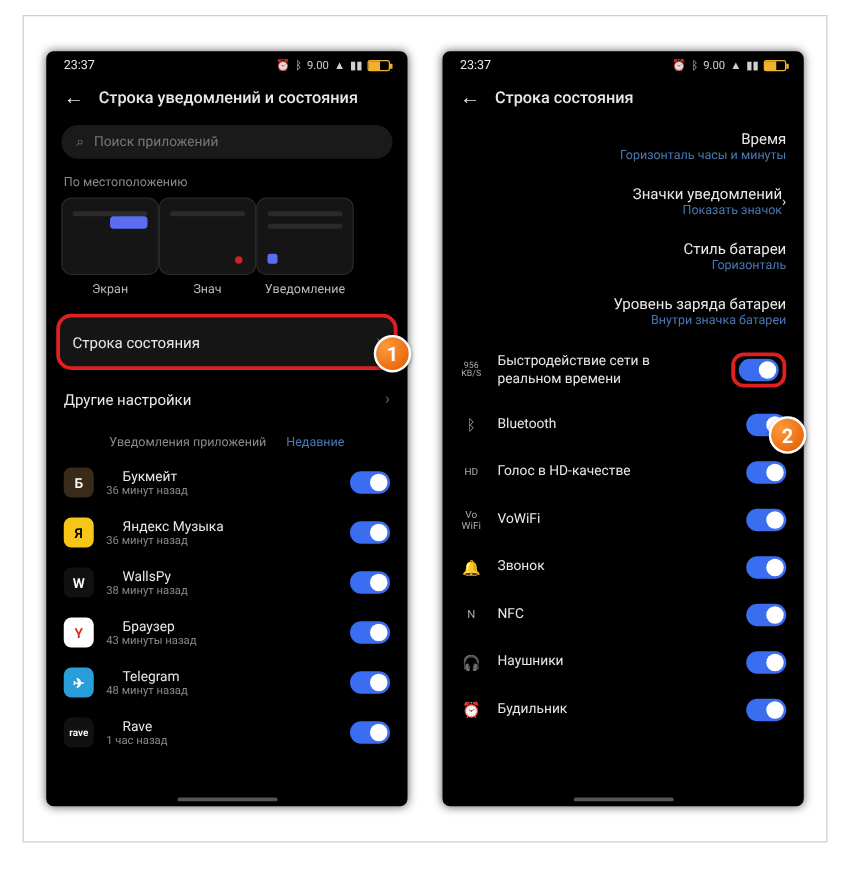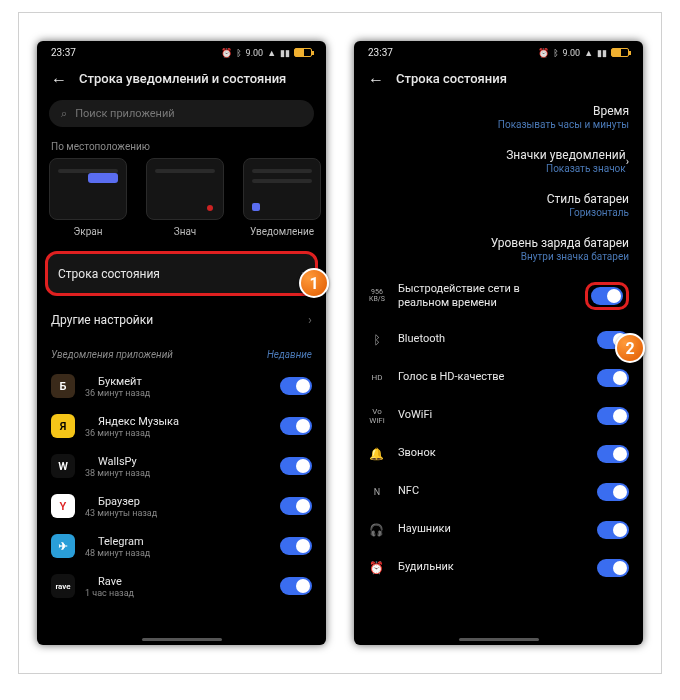--- a/index.html
+++ b/index.html
@@ -61,21 +61,21 @@
   .search {
     margin: 4px 12px 10px;
     background: #1a1a1a;
     border-radius: 18px;
     padding: 7px 12px;
     display: flex; align-items: center; gap: 8px;
     color: #777; font-size: 11px;
   }
   .sec-label { color: #8a8a8a; font-size: 10px; padding: 4px 14px 6px; }
 
-  .tiles { display: flex; gap: 19px; padding: 0 12px 4px; }
+  .tiles { display: flex; gap: 0; padding: 0 12px 4px; }
   .tile { width: 78px; text-align: center; }
   .tile .mock {
     width: 78px; height: 62px; background: #151515; border: 1px solid #2a2a2a;
     border-radius: 8px; position: relative;
   }
   .tile .mock .bar { position: absolute; left: 8px; right: 8px; height: 4px; background: #2a2a2a; border-radius: 2px; }
   .tile .mock .bar.b1 { top: 10px; }
   .tile .mock .bar.b2 { top: 20px; }
   .mock.ekran .strip { position:absolute; top:14px; right:8px; width:30px; height:10px; background:#5a6df0; border-radius:3px; }
   .mock.uved .ico { position:absolute; bottom:8px; left:8px; width:8px; height:8px; background:#5a6df0; border-radius:2px; }
@@ -91,23 +91,23 @@
 
   .highlight {
     margin: 10px 8px 4px;
     border: 3px solid #e02020;
     border-radius: 12px;
     background: #151515;
   }
   .highlight .row { padding: 12px 10px; }
 
   .group-hd {
-    display: flex; justify-content: space-between; align-items: center;
+    display: flex; justify-content: center; align-items: center;
     padding: 10px 14px 6px;
-    font-size: 10px; color: #8a8a8a; font-style: italic;
+    font-size: 10px; color: #8a8a8a;
   }
   .group-hd .link { color: #4a78b5; margin-left: 16px; }
 
   .app-row {
     display: flex; align-items: center; gap: 10px;
     padding: 8px 14px;
   }
   .app-ic {
     width: 24px; height: 24px; border-radius: 6px;
     display: flex; align-items: center; justify-content: center;
@@ -303,21 +303,21 @@
       </div>
     </div>
     <div class="header">
       <span class="back">←</span>
       <span>Строка состояния</span>
     </div>
 
     <div class="set-row">
       <div class="meta">
           <div class="t">Время</div>
-          <div class="s">Показывать часы и минуты</div>
+          <div class="s">Горизонталь часы и минуты</div>
         </div>
     </div>
     <div class="set-row">
       <div class="meta">
           <div class="t">Значки уведомлений</div>
           <div class="s">Показать значок</div>
         </div>
       <span class="chev">›</span>
     </div>
     <div class="set-row">

